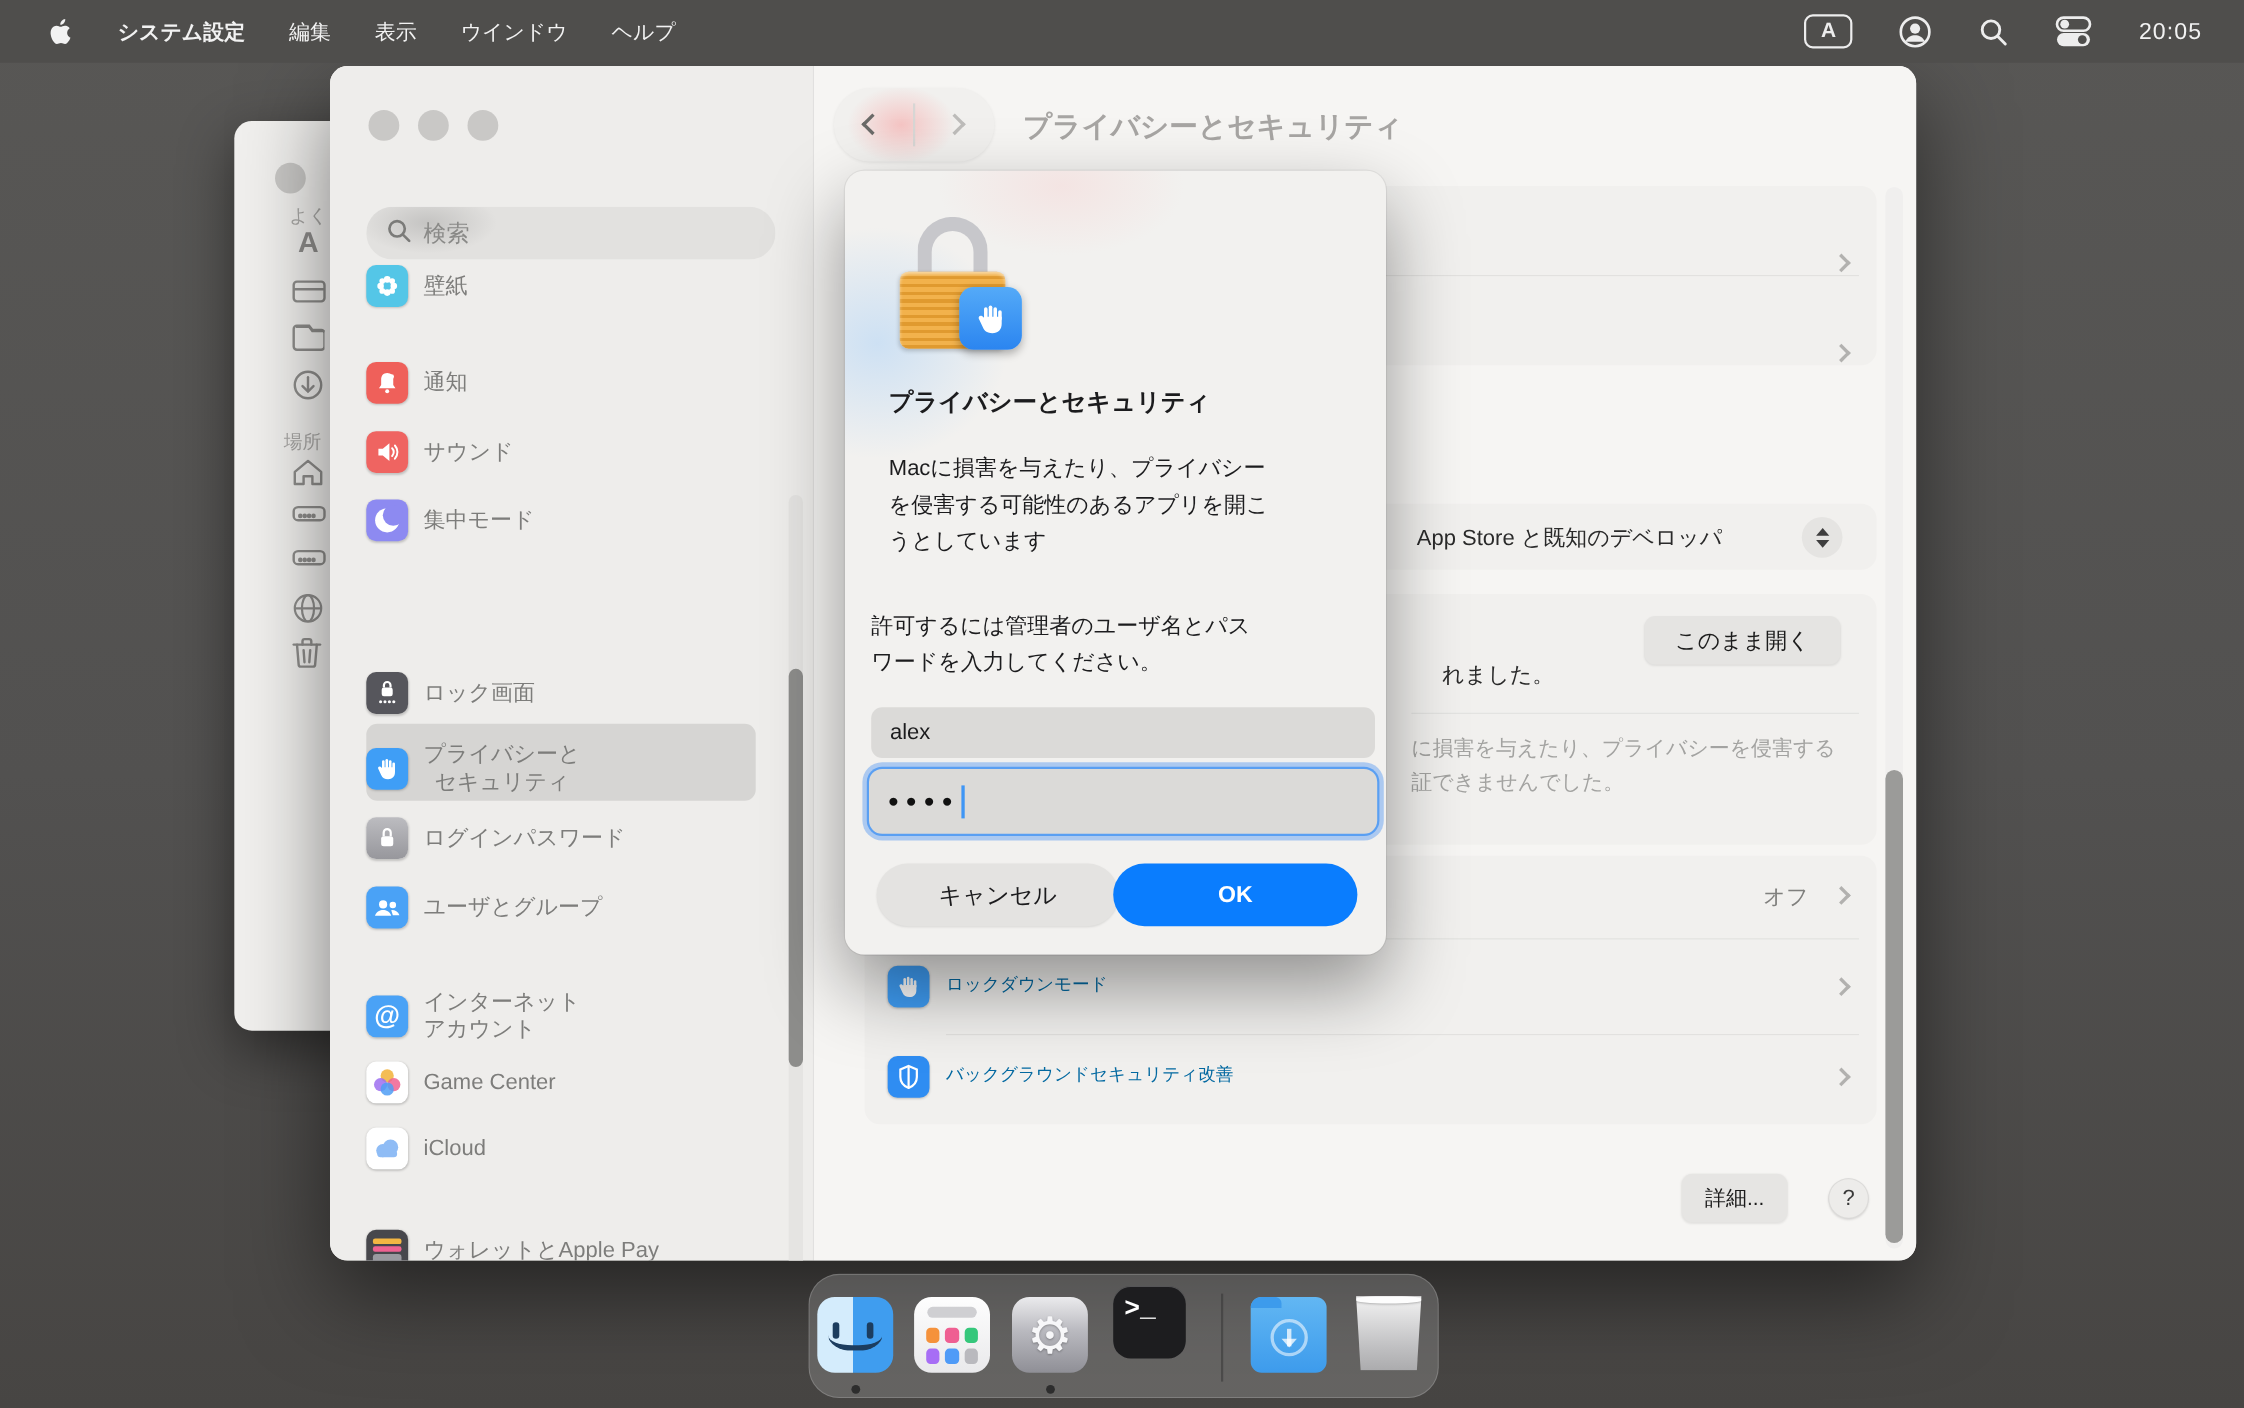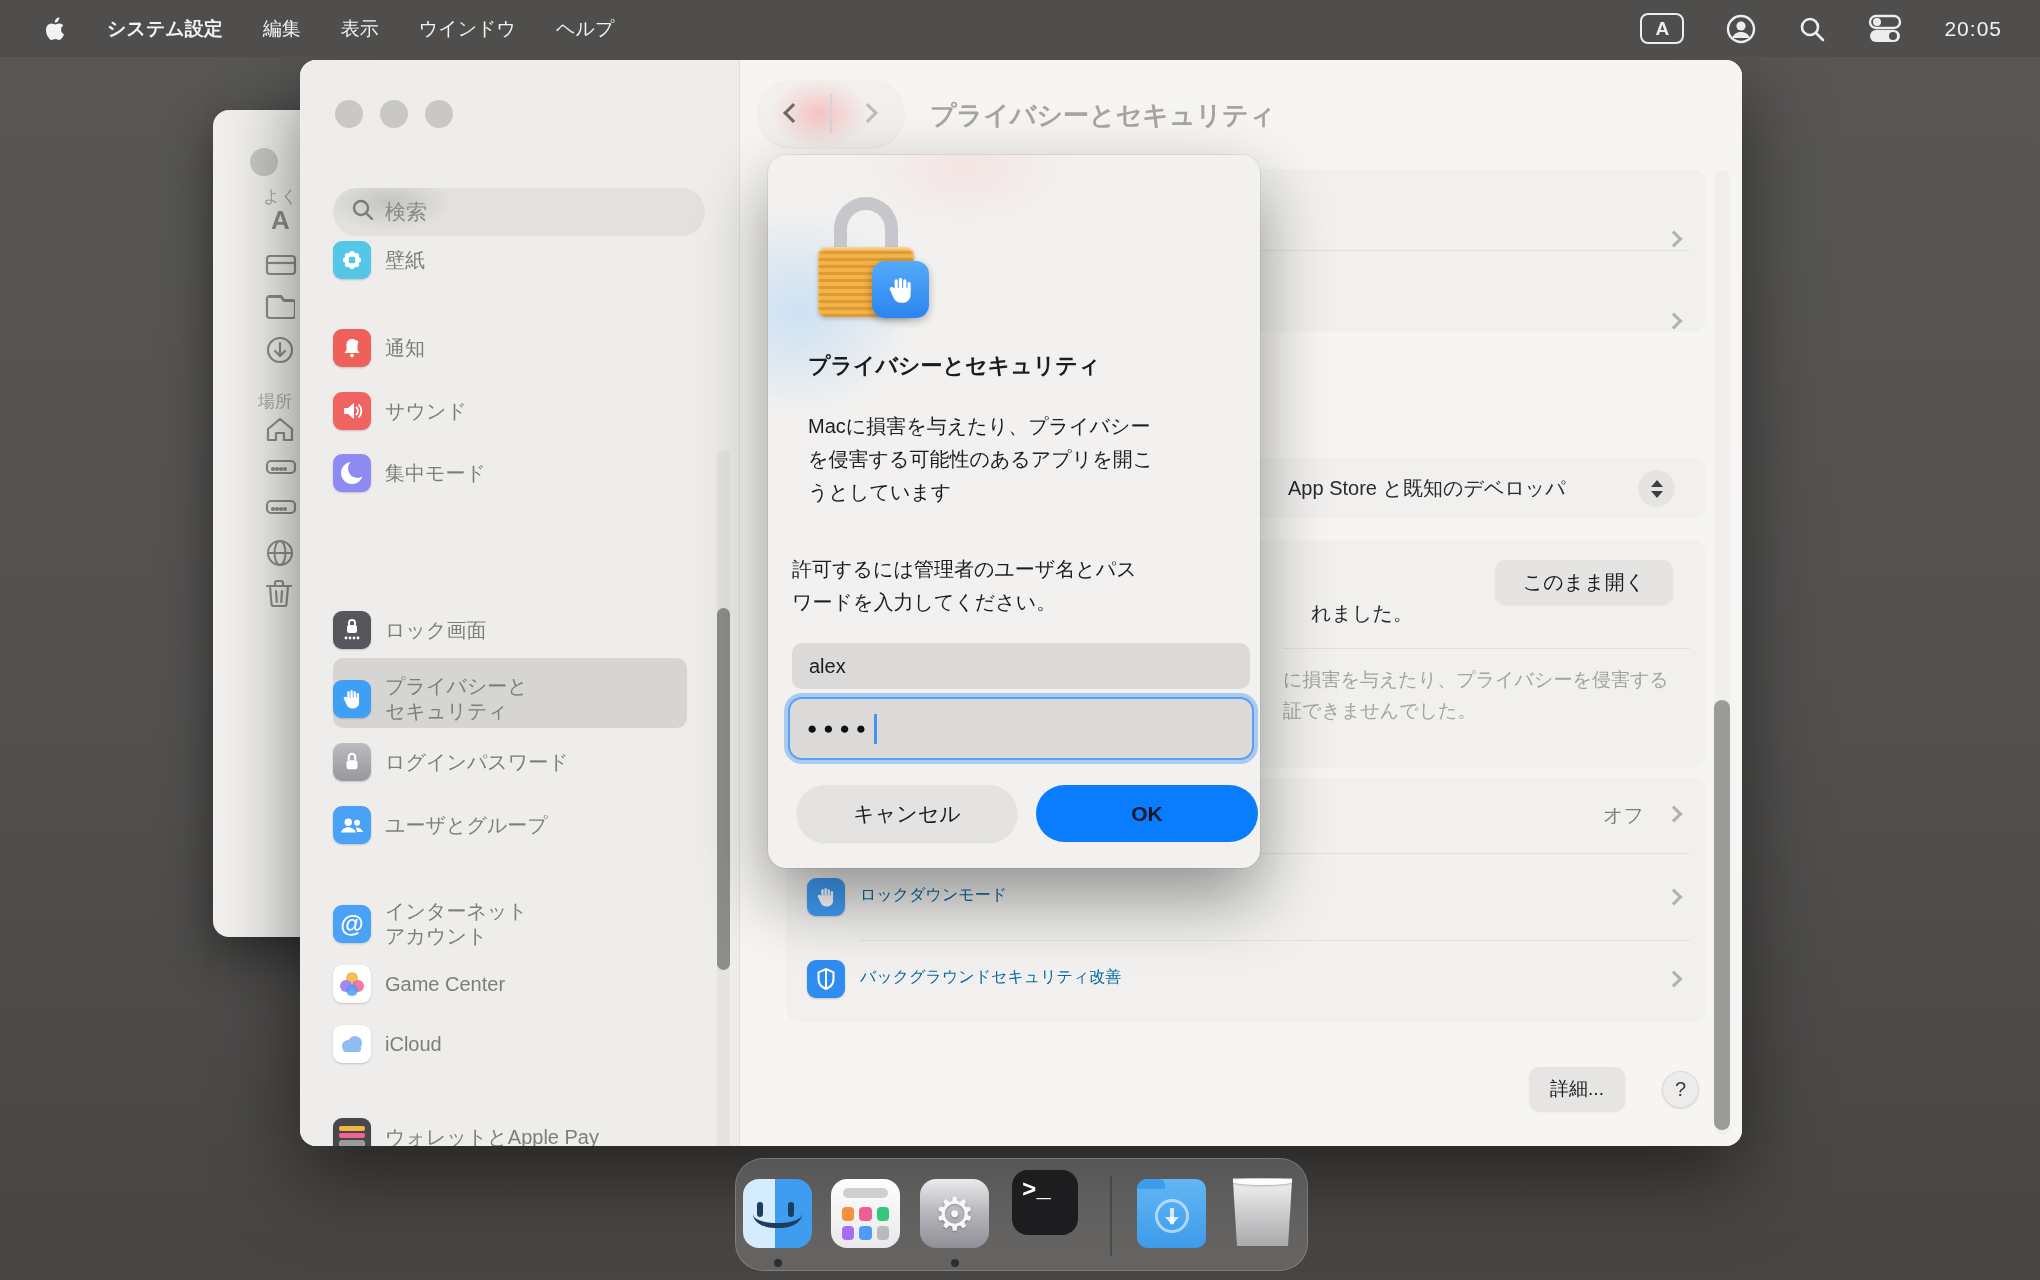--- a/index.html
+++ b/index.html
@@ -111,21 +111,21 @@
   .dlg-instr { position:absolute; left:24px; top:398px; font-size:20px; line-height:33px; color:#1c1c1e; }
   .f-user { position:absolute; left:24px; top:488px; width:458px; height:46px; border-radius:10px;
             background:#dbdad8; border:none; padding-left:17px; font-size:20px; color:#1b1b1d; font-family:inherit; }
   .f-pass { position:absolute; left:22px; top:544px; width:462px; height:59px; border-radius:12px;
             background:#dbdad8; display:flex; align-items:center; padding-left:17px;
             box-shadow:0 0 0 2px #5a9ff2, 0 0 0 6px rgba(125,175,240,.6); }
   .dots { font-size:17px; letter-spacing:6px; color:#111; }
   .caret { width:3px; height:30px; background:#3f96f5; margin-left:2px; }
   .dbtn { position:absolute; top:630px; height:57px; border:none; border-radius:29px; font-size:21px; font-family:inherit; }
   .dbtn.cancel { left:29px; width:220px; background:#e4e3e1; color:#1b1b1d; box-shadow:0 1px 2px rgba(0,0,0,.1); }
-  .dbtn.ok { left:268px; width:222px; background:#0a7dfe; color:#0f172a; font-weight:600; }
+  .dbtn.ok { left:244px; width:222px; background:#0a7dfe; color:#ffffff; font-weight:600; }
 
   
   .dock { position:absolute; left:735px; top:1158px; width:573px; height:113px; border-radius:28px;
           background:rgba(150,150,150,.38); border:1px solid rgba(255,255,255,.18); z-index:40; }
   .dicon { position:absolute; width:69px; height:69px; border-radius:16px; top:20px; overflow:hidden; }
   .finder-ic { background:linear-gradient(90deg,#d4ecfc 0 47%,#3f9def 47%); }
   .finder-ic:before { content:""; position:absolute; left:20%; top:34%; width:6px; height:15px; background:#1c3d5f; border-radius:3px; }
   .finder-ic:after { content:""; position:absolute; right:26%; top:34%; width:6px; height:15px; background:#1c3d5f; border-radius:3px; }
   .finder-smile { position:absolute; left:15%; top:26%; width:70%; height:45%;
                   border-bottom:5px solid #1c3d5f; border-radius:0 0 45% 45%; }
@@ -336,21 +336,21 @@
             <path d="M9 8V6a3 3 0 0 1 6 0v2" fill="none" stroke="#fff" stroke-width="2"></path>
             <circle cx="6" cy="21" r="1.4"></circle>
             <circle cx="10" cy="21" r="1.4"></circle>
             <circle cx="14" cy="21" r="1.4"></circle>
             <circle cx="18" cy="21" r="1.4"></circle>
           </svg>
       </span>
       <span class="lbl">ロック画面</span>
     </div>
 
-    <div class="srow" style="top:614px;">
+    <div class="srow" style="top:614px;text-align:center;">
       <span class="appico" style="background:#3f9ef6;">
         <svg width="22" height="22" viewBox="0 0 28 28" fill="#fff">
             <rect x="8" y="4" width="3" height="11" rx="1.5"></rect>
             <rect x="12" y="2.5" width="3" height="12" rx="1.5"></rect>
             <rect x="16" y="4" width="3" height="11" rx="1.5"></rect>
             <rect x="20" y="6.5" width="3" height="9" rx="1.5"></rect>
             <path d="M8 13 c-2-3-5-2-4.5 0.5 L7 21 c1.5 3.5 4 5 8 5 5 0 8-3 8-8 v-6 h-15 z"></path>
           </svg>
       </span>
       <span class="lbl"><span>プライバシーと</span><br><span>セキュリティ</span></span>

